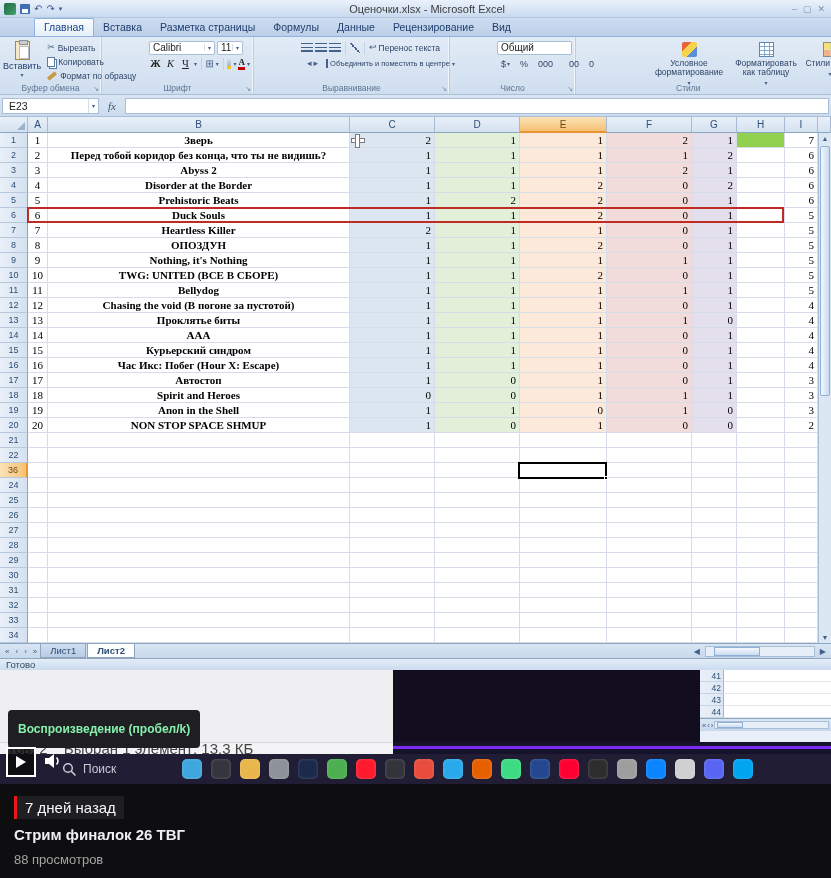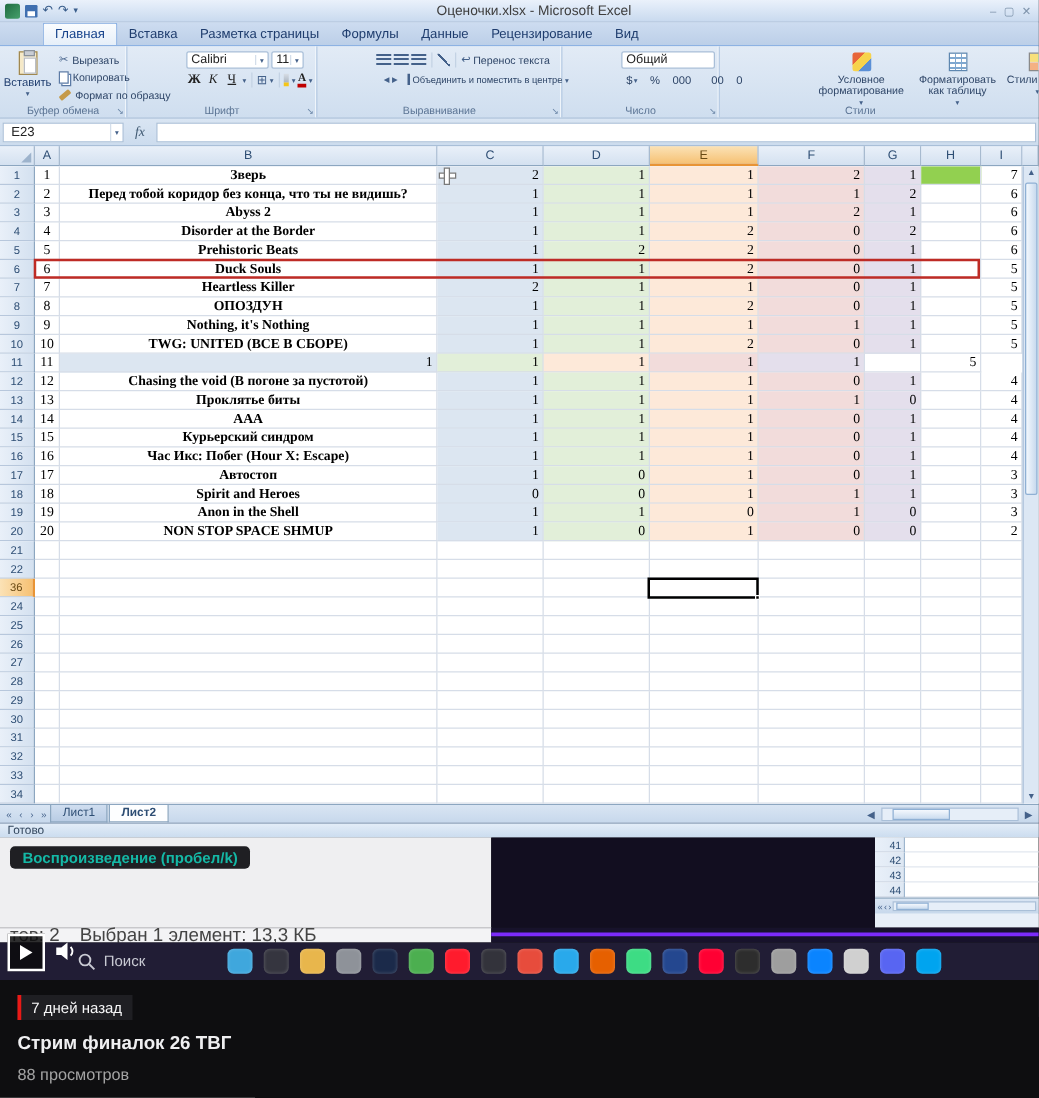--- a/index.html
+++ b/index.html
@@ -126,29 +126,29 @@
   .exp-status { position:absolute; left:0; top:0; width:393px; height:12px; background:#F3F3F5; border-top:1px solid #D8D8DC; font-size:15px; color:#444; display:flex; align-items:center; gap:16px; padding-left:8px; }
   .seek-dark { position:absolute; left:393px; top:0; width:438px; height:12px; background:#17122B; }
   .seek-progress { position:absolute; left:0; top:4px; width:100%; height:3px; background:#7B2BF9; }
 
   .taskbar { position:absolute; left:0; top:754px; width:831px; height:30px; background:#211D35; display:flex; align-items:center; }
   .tb-search { display:flex; align-items:center; gap:6px; margin-left:62px; color:#C9CAD3; font-size:12px; }
   .tb-icons { display:flex; gap:9px; margin-left:66px; }
   .tb-ic { width:20px; height:20px; border-radius:5px; flex:none; box-shadow:inset 0 0 3px rgba(255,255,255,.25); }
 
   
-  .tooltip { position:absolute; left:8px; top:677px; background:#1F1F23; color:#14b8a6; font-size:12px; font-weight:bold; padding:2px 10px; border-radius:4px; z-index:30; white-space:nowrap; }
+  .tooltip { position:absolute; left:8px; top:710px; background:#1F1F23; color:#86efac; font-size:12px; font-weight:bold; padding:12px 10px; border-radius:4px; z-index:30; white-space:nowrap; }
   .play-btn { position:absolute; left:6px; top:747px; width:30px; height:30px; border:2px solid #fff; background:rgba(10,10,12,.85); display:flex; align-items:center; justify-content:center; z-index:40; }
   .volume-btn { position:absolute; left:44px; top:753px; z-index:40; }
 
   
   .twitch { position:absolute; left:0; top:784px; width:831px; height:94px; background:#0E0E10; }
   .badge { position:absolute; left:14px; top:12px; display:flex; align-items:stretch; background:#1F1F23; }
   .badge-bar { width:3px; background:#E91916; }
-  .badge-text { padding:3px 8px; font-size:12px; color:#F7F7F8; }
+  .badge-text { padding:3px 8px; font-size:15px; color:#F7F7F8; }
   .stream-title { position:absolute; left:14px; top:42px; font-size:15px; font-weight:bold; color:#EFEFF1; }
   .views { position:absolute; left:14px; top:68px; font-size:13px; color:#a3a3a3; }
 </style>
 </head>
 <body>
 
 <div class="page">
 
   <div class="excel">
 
@@ -458,20 +458,21 @@
           <div class="cell num" style="background: rgb(226, 239, 217);">1</div>
           <div class="cell num" style="background: rgb(253, 233, 217);">2</div>
           <div class="cell num" style="background: rgb(242, 220, 219);">0</div>
           <div class="cell num" style="background: rgb(228, 223, 236);">1</div>
           <div class="cell"></div>
           <div class="cell num">5</div>
         </div>
         <div class="grow">
           <div class="rowheader">11</div>
           <div class="cell">11</div>
+          <div class="cell title">Bellydog</div>
           <div class="cell num" style="background: rgb(220, 230, 241);">1</div>
           <div class="cell num" style="background: rgb(226, 239, 217);">1</div>
           <div class="cell num" style="background: rgb(253, 233, 217);">1</div>
           <div class="cell num" style="background: rgb(242, 220, 219);">1</div>
           <div class="cell num" style="background: rgb(228, 223, 236);">1</div>
           <div class="cell"></div>
           <div class="cell num">5</div>
         </div>
         <div class="grow">
           <div class="rowheader">12</div>

